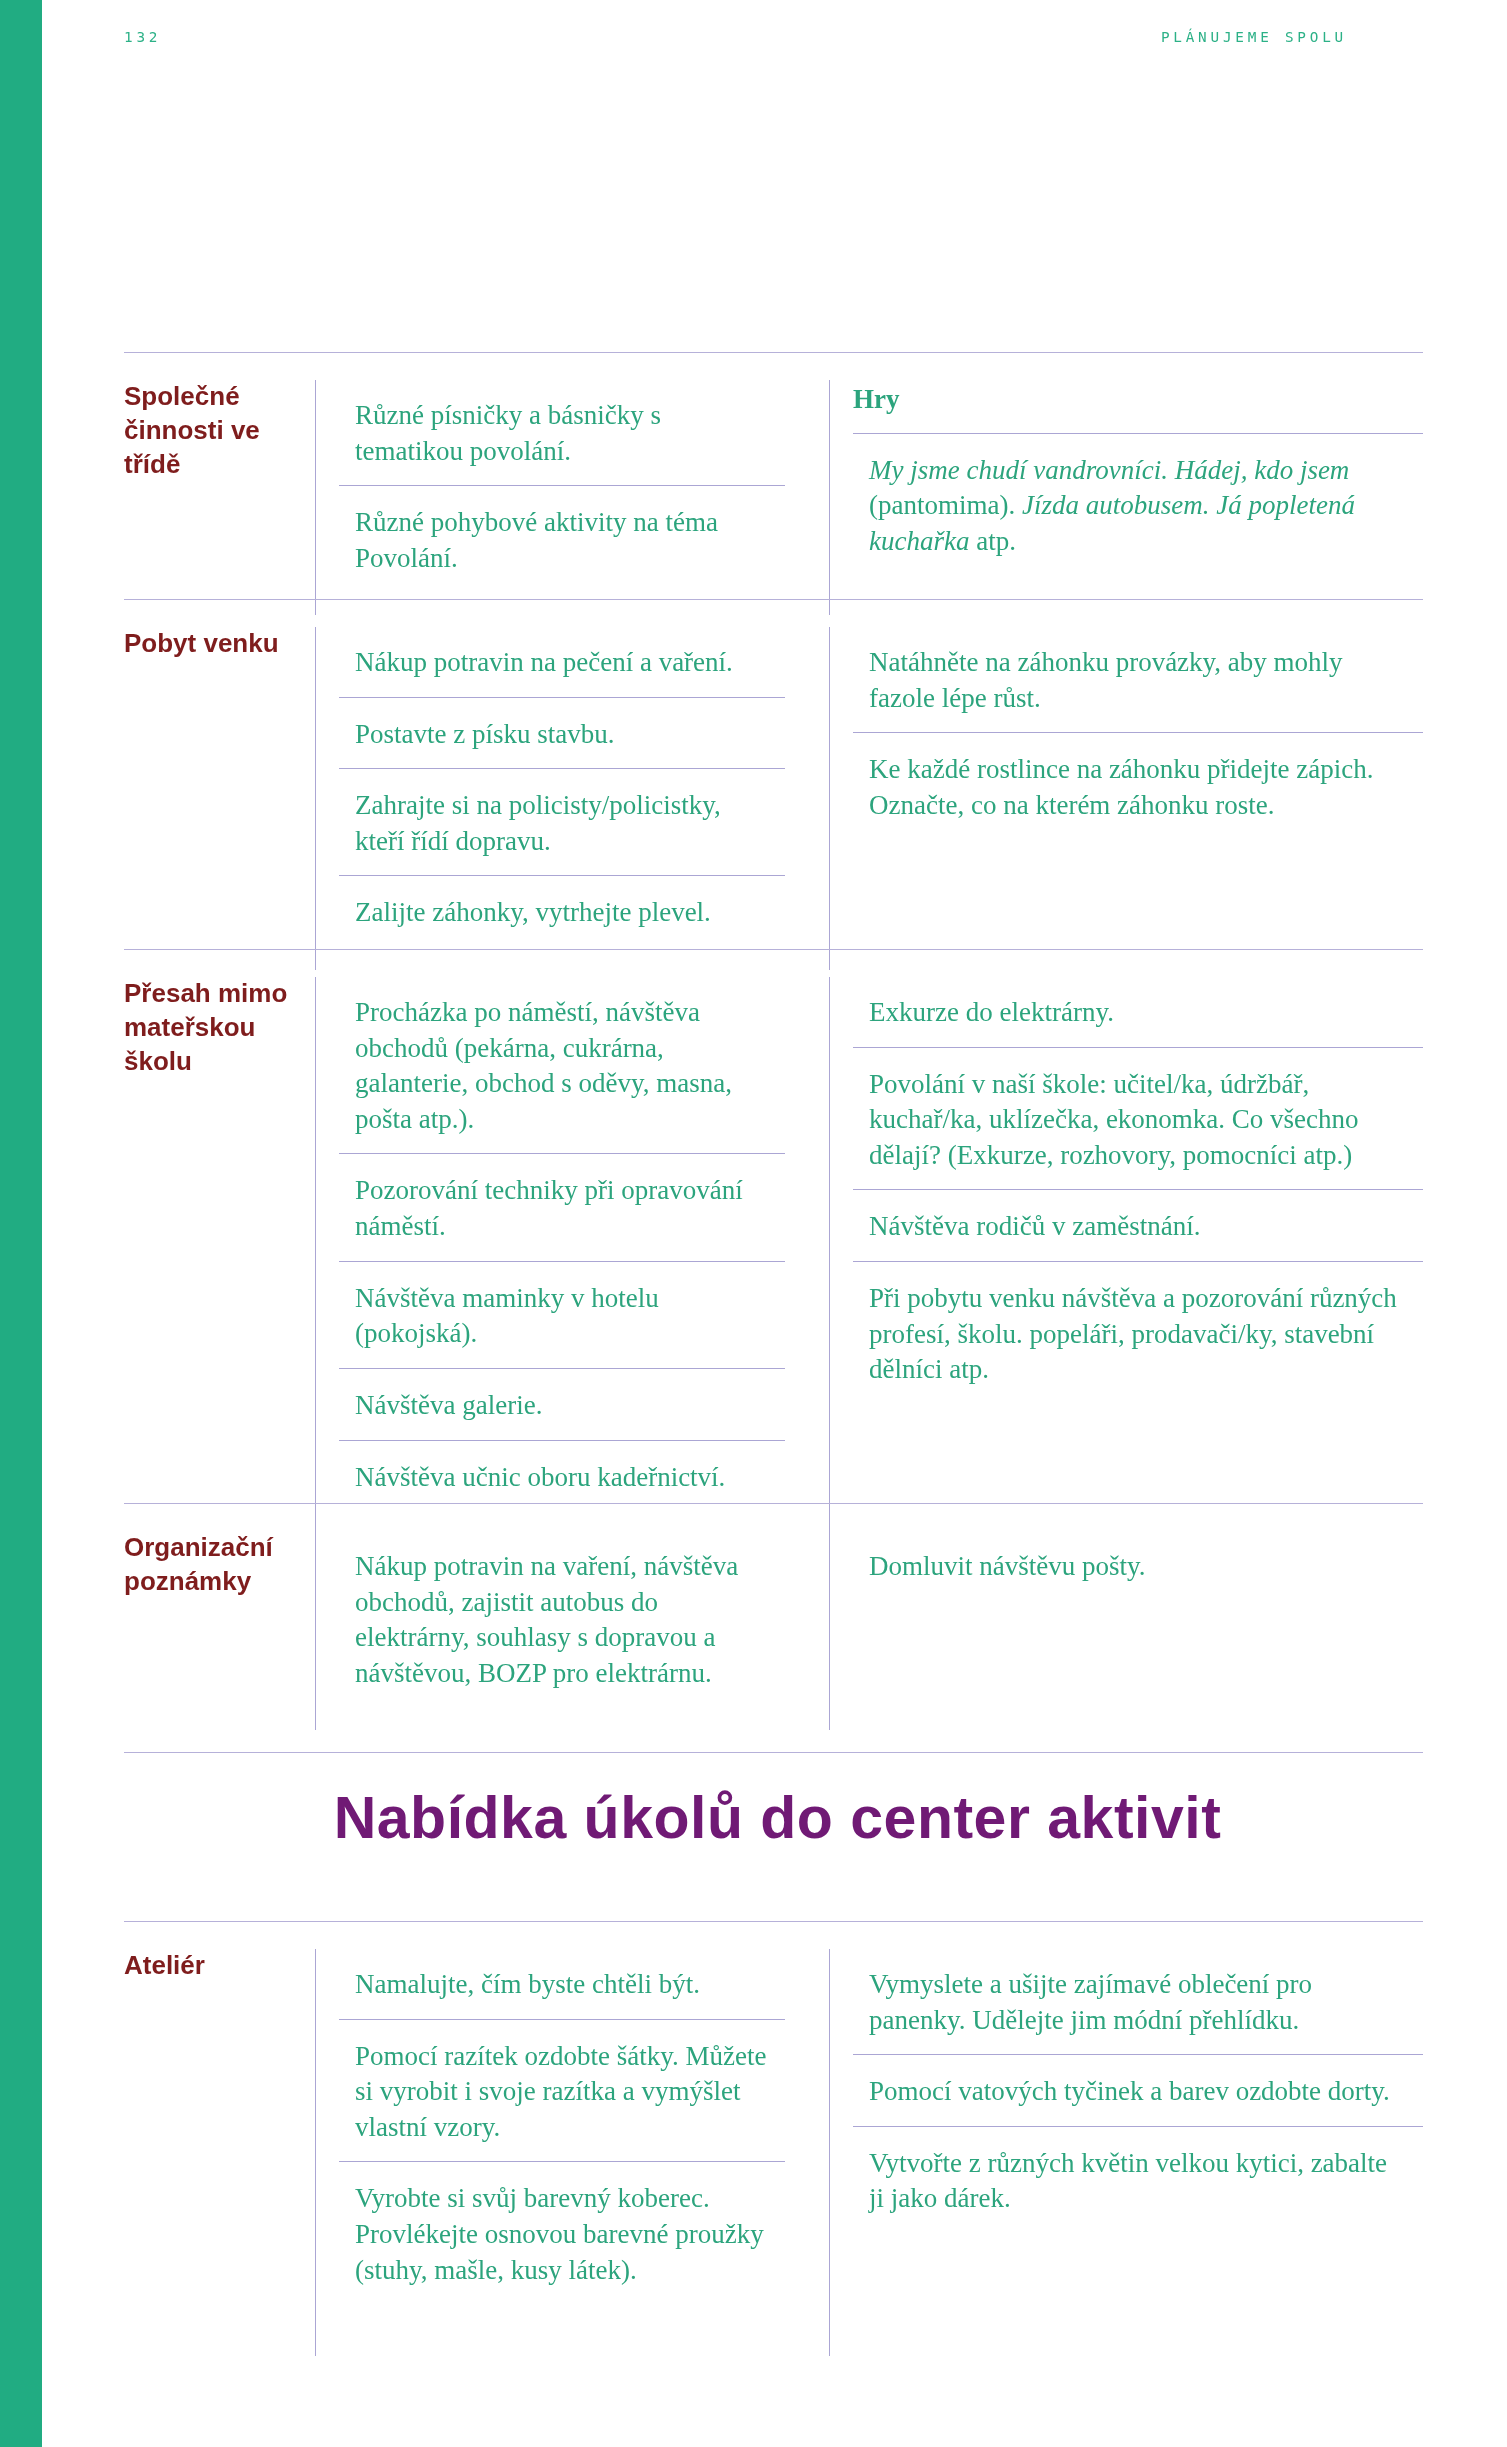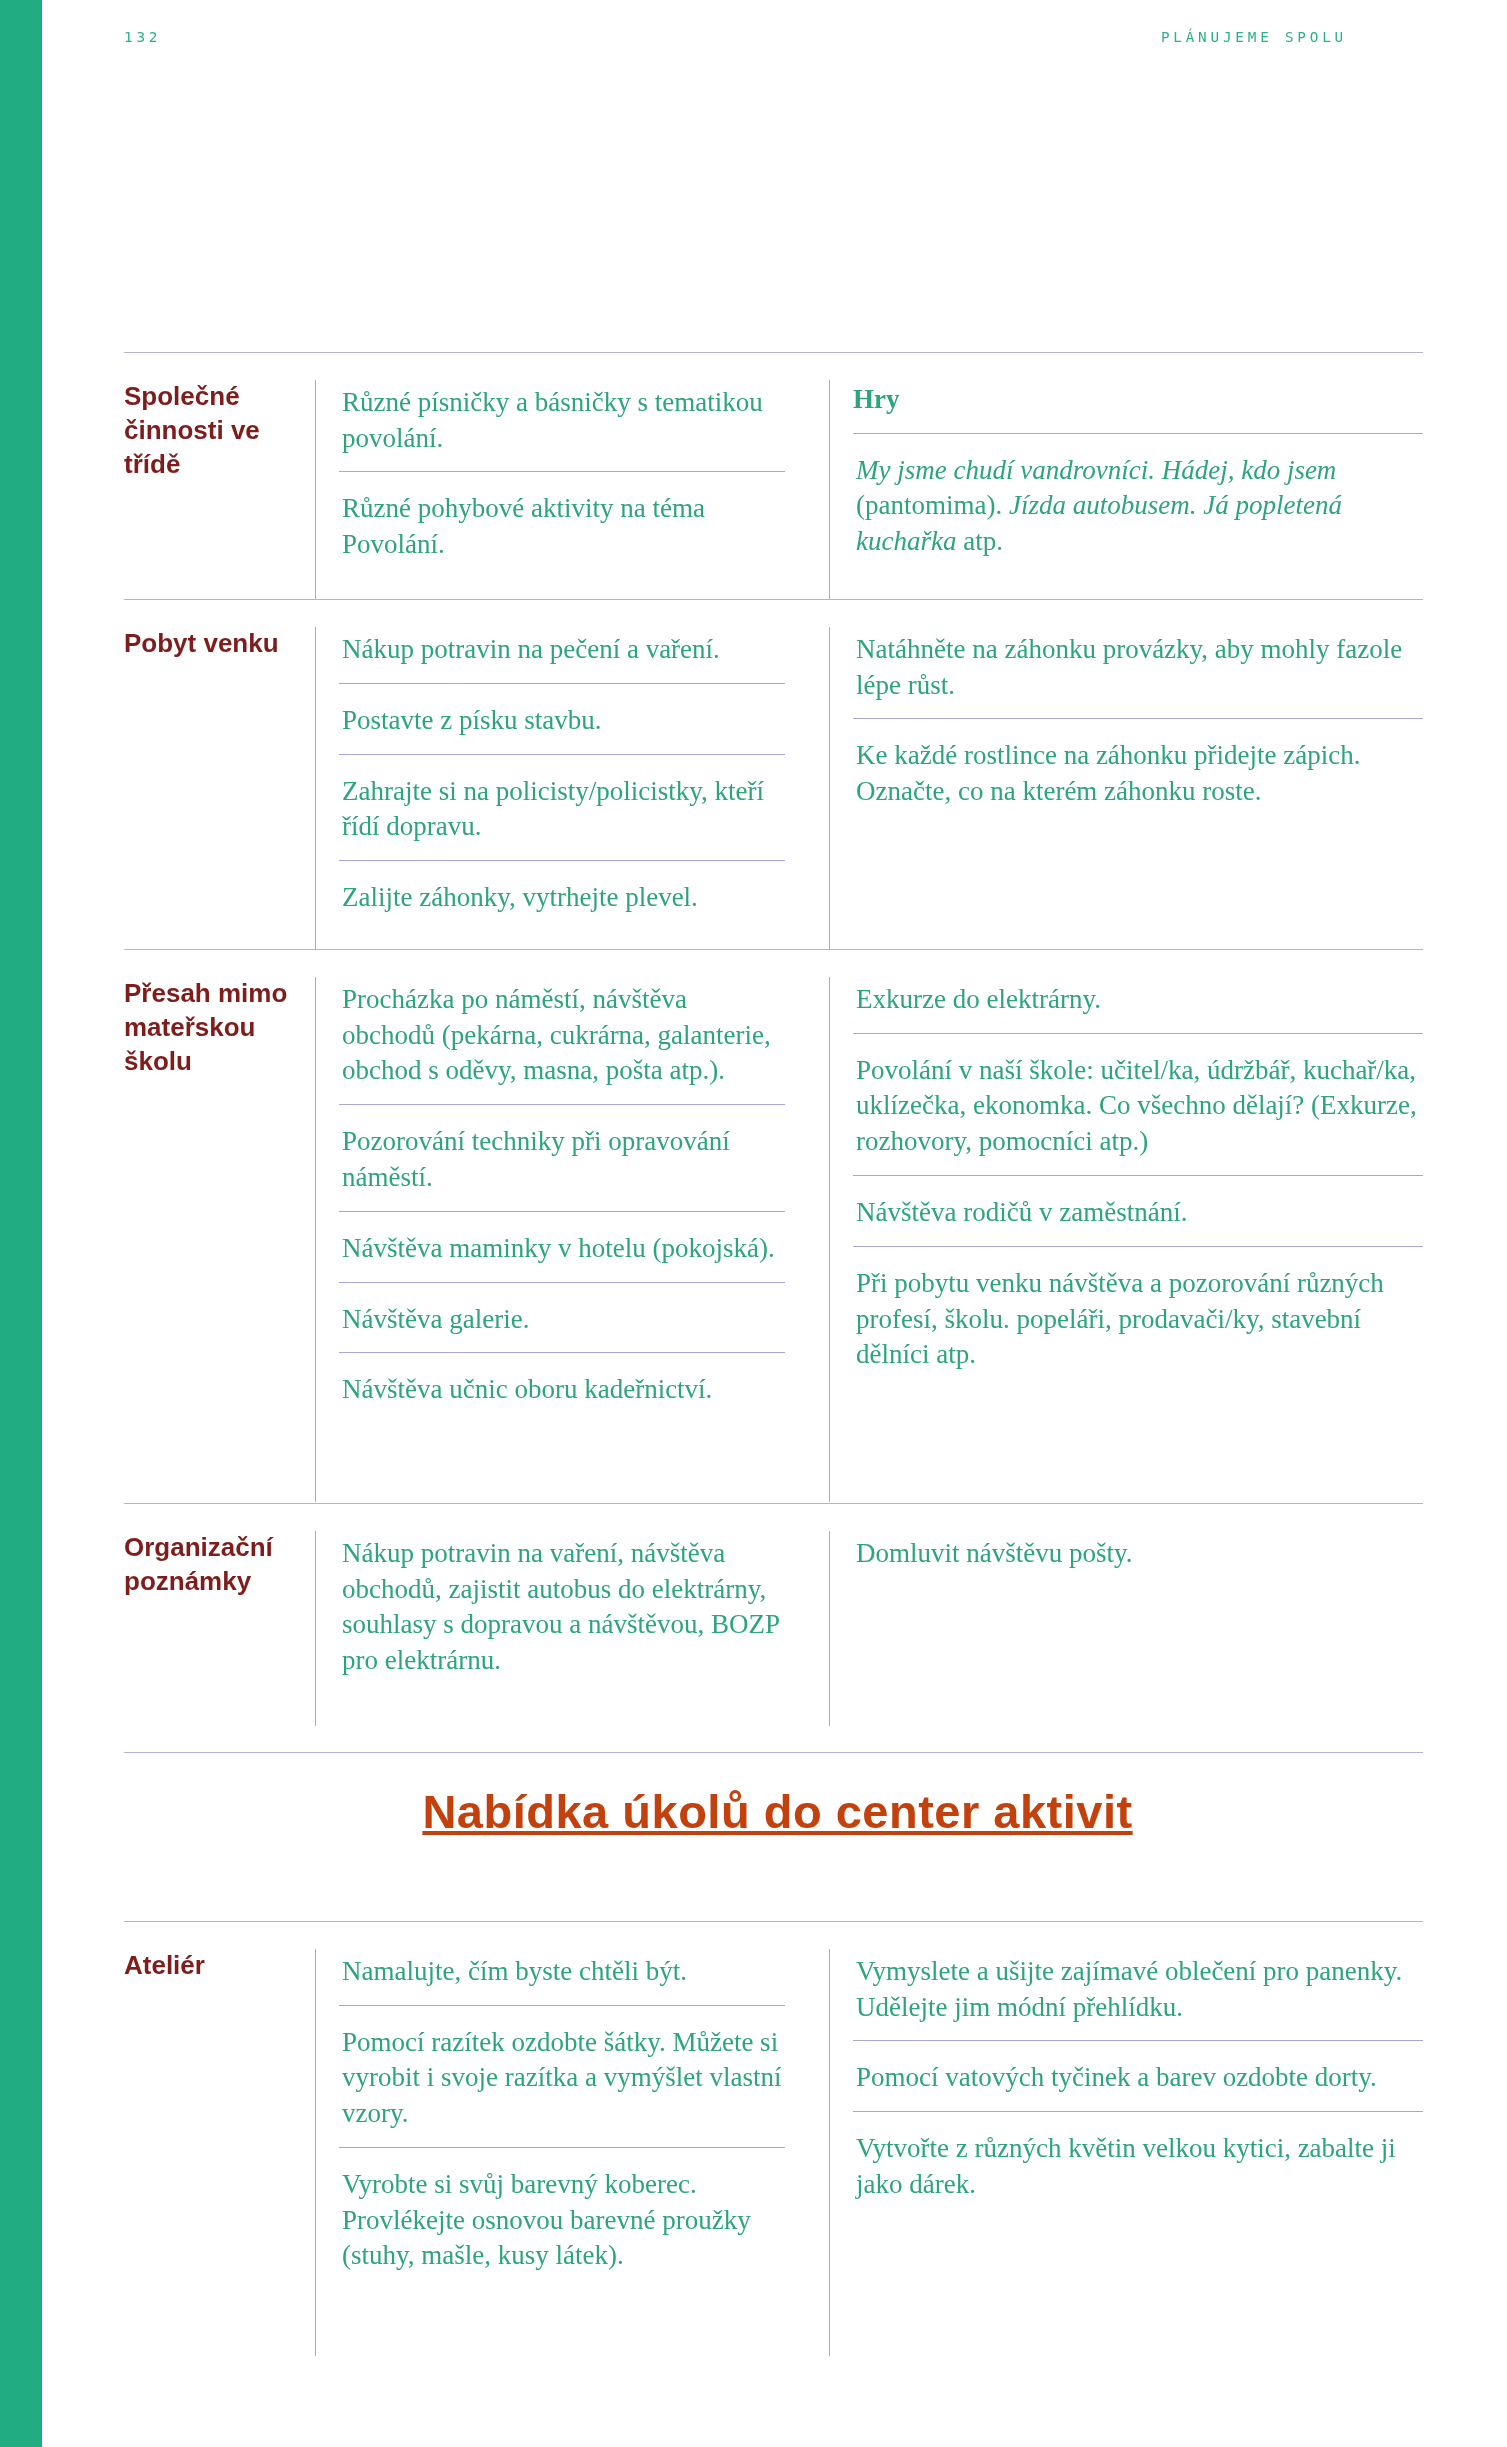--- a/index.html
+++ b/index.html
@@ -48,21 +48,21 @@
   }
   .cell {
     border-left: 1.9px solid #aba6d4;
     padding: 1.9px 44px 23px 23px;
     box-sizing: border-box;
     color: #2ca47d;
     font-size: 27px;
     line-height: 1.32;
   }
   .cell.c2 { padding-right: 5.7px; }
-  .item { margin: 3px; }
+  .item { margin: 16px; }
   .divider {
     border: none;
     border-top: 1.9px solid #aba6d4;
     margin: 15.3px 0 19px 0;
   }
   .cell-heading {
     font-weight: bold;
     font-size: 27px;
     margin: 0;
   }
@@ -73,25 +73,24 @@
     left: 124px;
     top: 1752px;
     width: 1307px;
     border-top: 1.9px solid #b6b1d9;
     padding-top: 31px;
     text-align: center;
   }
   .section-heading {
     font-family: "Liberation Sans", sans-serif;
     font-weight: bold;
-    font-size: 47px;
+    font-size: 59px;
     letter-spacing: 0.5px;
-    color: #c2410c;
+    color: #701a75;
     margin: 0;
-    text-decoration: underline;
   }
 </style>
 </head>
 <body>
 
 <div class="page">
 
   <div class="stripe"></div>
 
   <div class="runhead">

